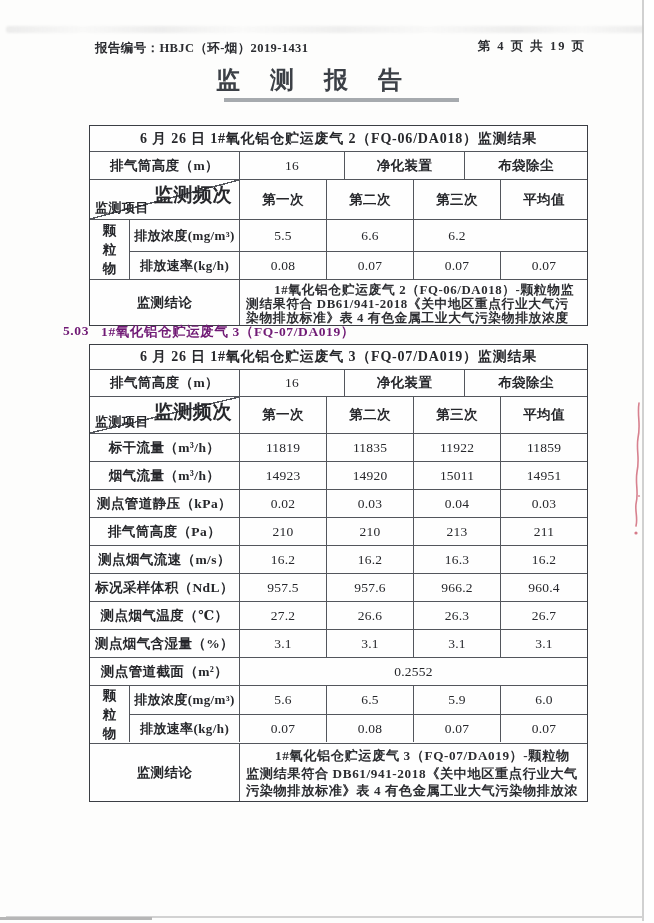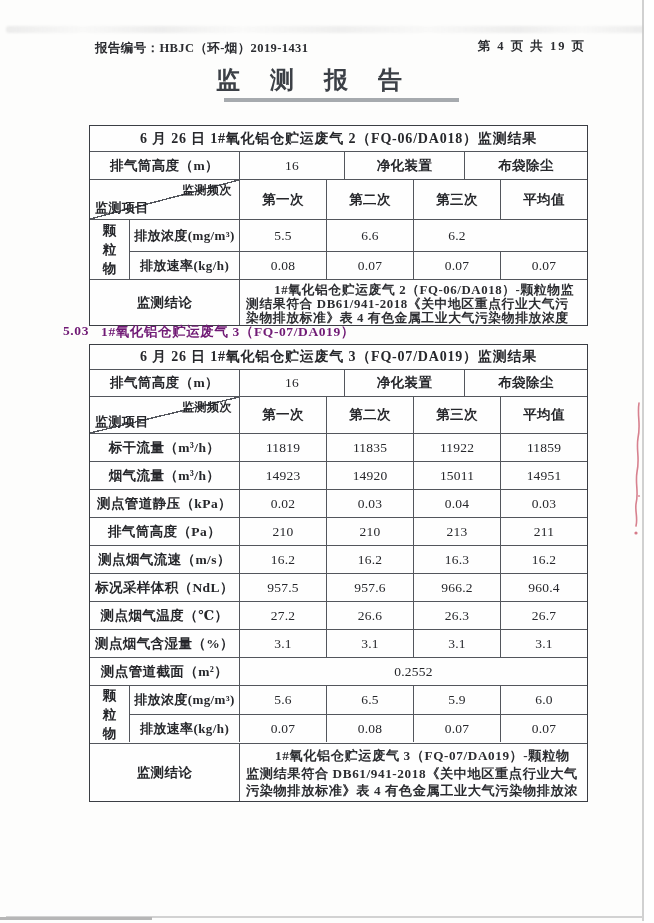--- a/index.html
+++ b/index.html
@@ -55,21 +55,21 @@
   .w497{width:497px;} .w149{width:149px;} .w105{width:105px;} .w120{width:120px;}
   .w123{width:123px;} .w110{width:110px;} .w87{width:87px;} .w348{width:348px;}
   .ttl{ font-weight:bold; font-size:14px; letter-spacing:.8px; }
   .lbl{ font-weight:bold; font-size:13.5px; letter-spacing:.4px; }
   .val{ font-size:13.5px; letter-spacing:.2px; }
   
   .diag{ position:relative;
     background:linear-gradient(to bottom right,
       transparent calc(50% - .7px), var(--line) calc(50% - .7px),
       var(--line) calc(50% + .7px), transparent calc(50% + .7px)); }
-  .corner-tr{ position:absolute; top:2px; right:7px; font-weight:bold; font-size:12px; letter-spacing:.5px; }
+  .corner-tr{ position:absolute; top:2px; right:7px; font-weight:bold; font-size:19px; letter-spacing:.5px; }
   .corner-bl{ position:absolute; bottom:2px; left:5px; font-weight:bold; font-size:13px; letter-spacing:.5px; }
   
   .pmblock{ display:flex; border-top:1px solid var(--line); }
   .pmblock > .pmcol{ width:39px; border-left:none; }
   .pmrows{ display:flex; flex-direction:column; width:458px; }
   .pmrow{ display:flex; }
   .pmrow + .pmrow{ border-top:1px solid var(--line); }
   .pmrow .c:first-child{ border-left:1px solid var(--line); }
   .vert{ display:block; width:15px; margin:0 auto; word-break:break-all;
     line-height:19px; font-weight:bold; font-size:13.5px; text-align:center; }

